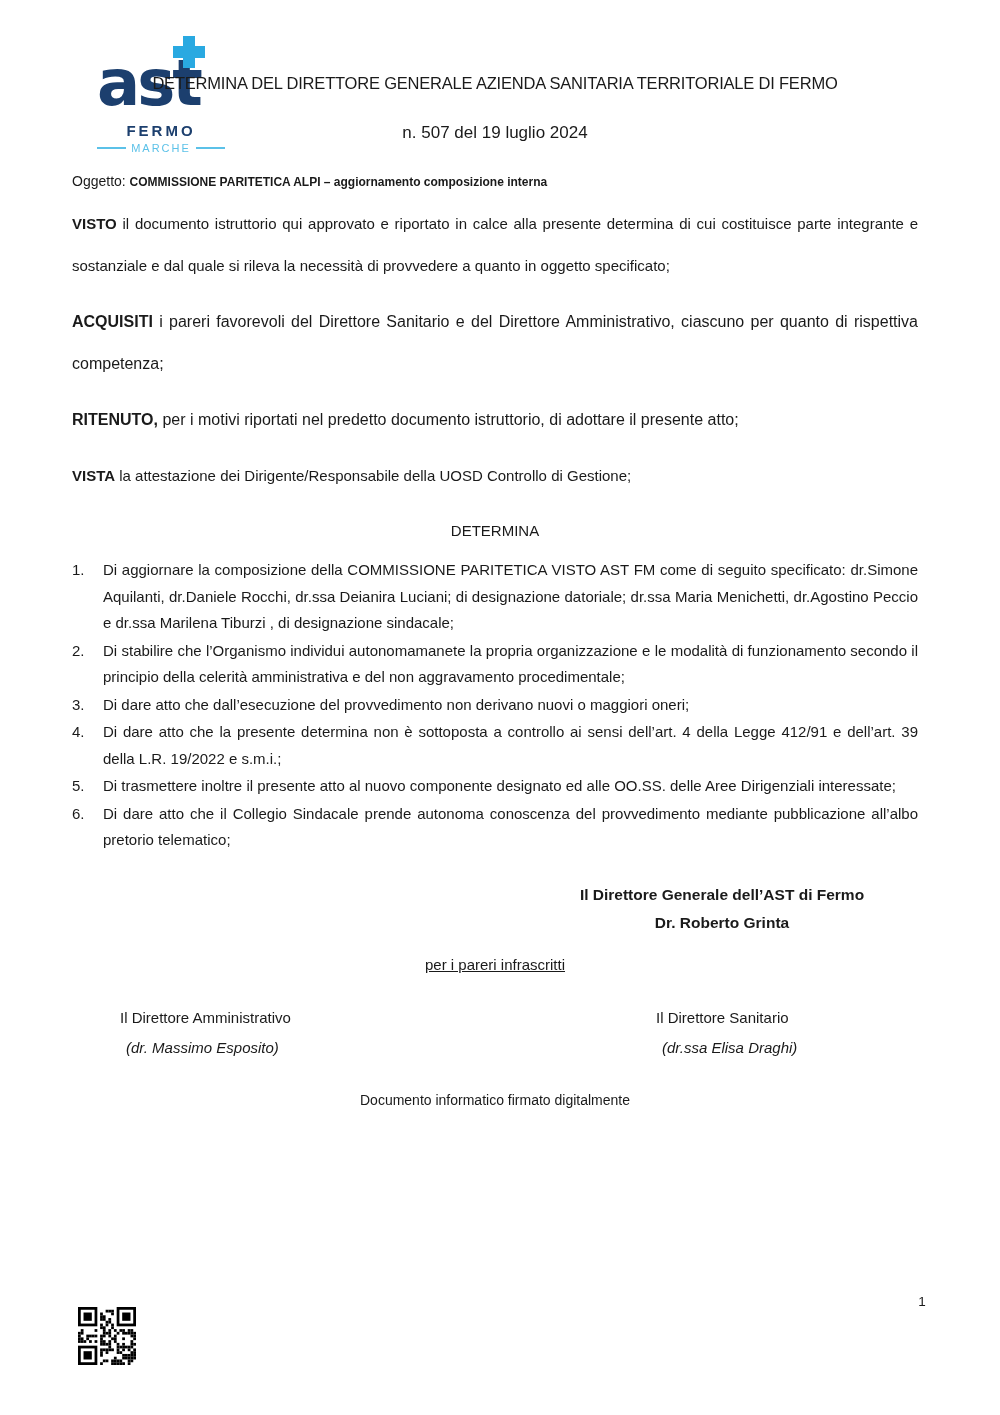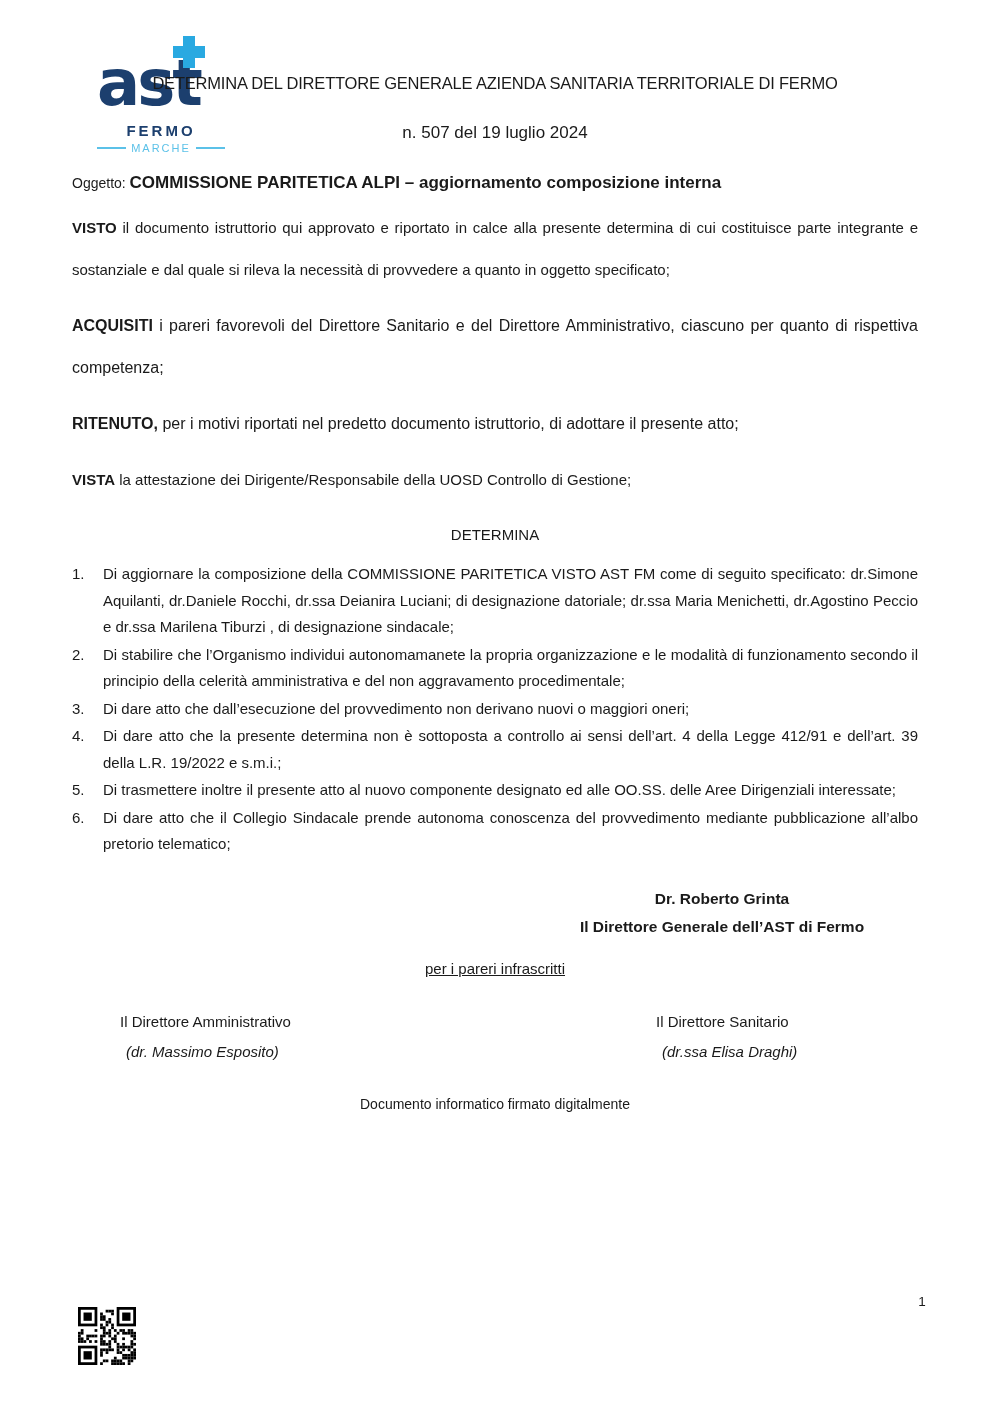--- a/index.html
+++ b/index.html
@@ -39,21 +39,21 @@
   .logo-marche {
     margin-top:3px; display:flex; align-items:center; gap:5px;
     color:#5bc1e8; font-size:11px; letter-spacing:2px; font-weight:500;
   }
   .logo-marche .rule { flex:1; height:2px; background:#5bc1e8; }
   
   .content { position:absolute; left:72px; top:0; width:846px; padding-top:72px; }
   .doc-title { text-align:center; font-size:16.5px; line-height:22px; letter-spacing:-0.2px; }
   .doc-number { text-align:center; font-size:17px; margin-top:29px; }
   .subject-line { margin-top:30px; font-size:14px; }
-  .subject-line .subject { font-size:17px; font-weight:700; }
+  .subject-line .subject { font-size:12px; font-weight:700; }
   .premise { margin-top:14px; font-size:15px; line-height:42px; text-align:justify; }
   .premise.lg { font-size:16px; }
   .premise .lead { font-weight:700; }
   .determina-heading { text-align:center; font-size:15px; margin-top:25px; margin-bottom:18px; }
   .dlist { }
   .li { display:flex; font-size:15px; line-height:26.5px; margin-bottom:1px; }
   .li .num { width:31px; flex:0 0 31px; }
   .li .li-text { flex:1; text-align:justify; }
   .sig-general { margin-left:450px; width:400px; text-align:center; margin-top:27px;
                  font-weight:700; font-size:15.5px; line-height:28px; }
@@ -120,22 +120,22 @@
           <span class="num">5.</span>
           <div class="li-text">Di trasmettere inoltre il presente atto al nuovo componente designato ed alle OO.SS. delle Aree Dirigenziali interessate;</div>
         </div>
       <div class="li">
           <span class="num">6.</span>
           <div class="li-text">Di dare atto che il Collegio Sindacale prende autonoma conoscenza del provvedimento mediante pubblicazione all’albo pretorio telematico;</div>
         </div>
     </div>
 
     <div class="sig-general">
+      <div>Il Direttore Generale dell’AST di Fermo</div>
       <div>Dr. Roberto Grinta</div>
-      <div>Il Direttore Generale dell’AST di Fermo</div>
     </div>
 
     <div class="pareri"><span>per i pareri infrascritti</span></div>
 
     <div class="sig-cols">
       <div class="sig-col left">
         <div>Il Direttore Amministrativo</div>
         <div class="sig-name">(dr. Massimo Esposito)</div>
       </div>
       <div class="sig-col right">

